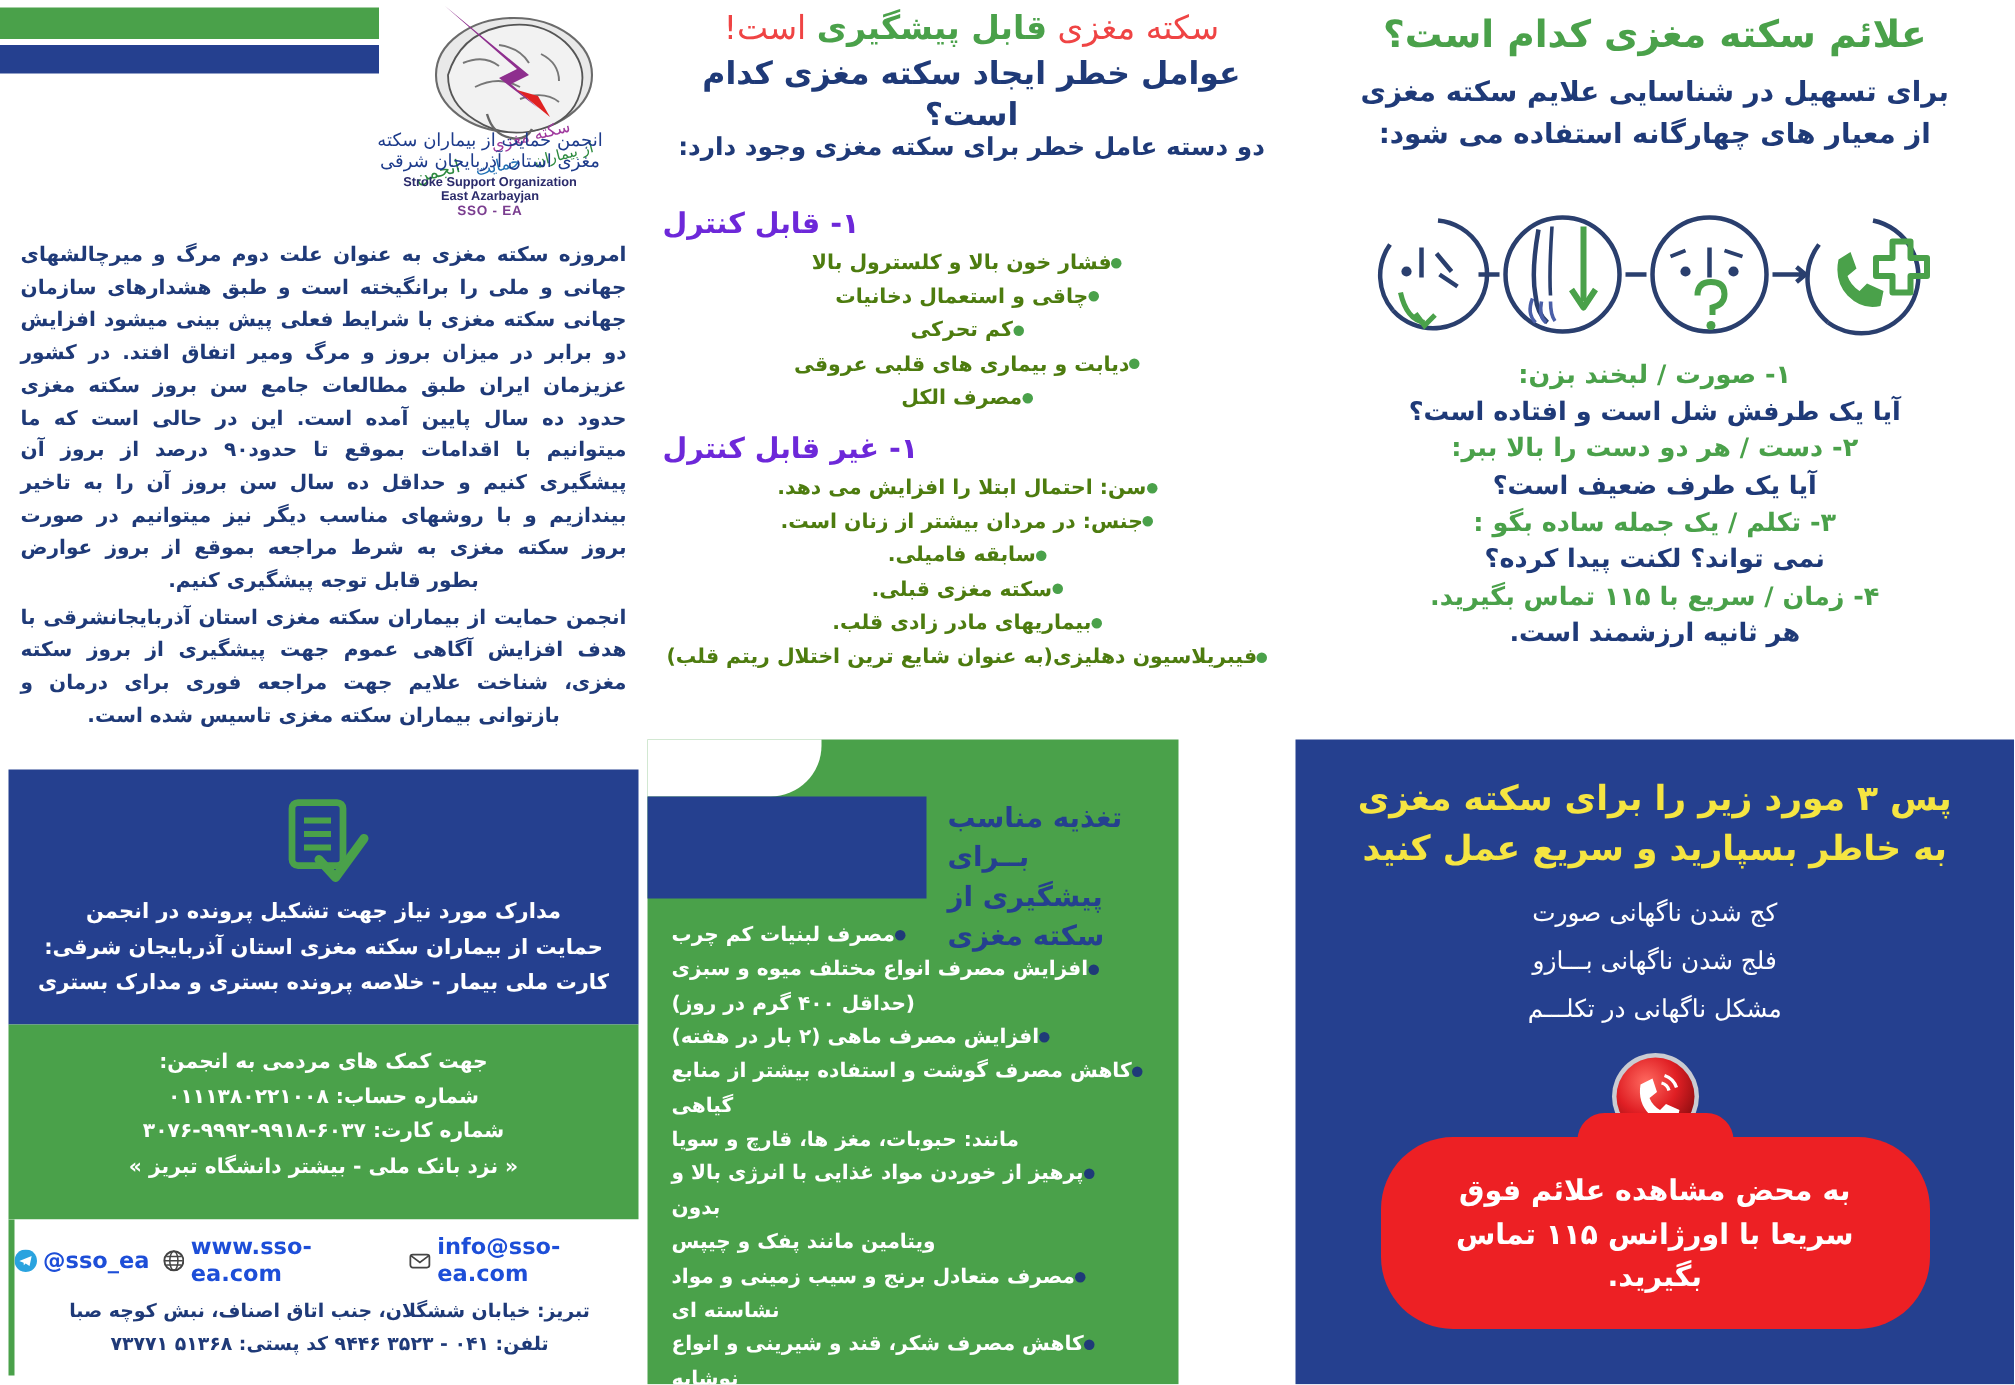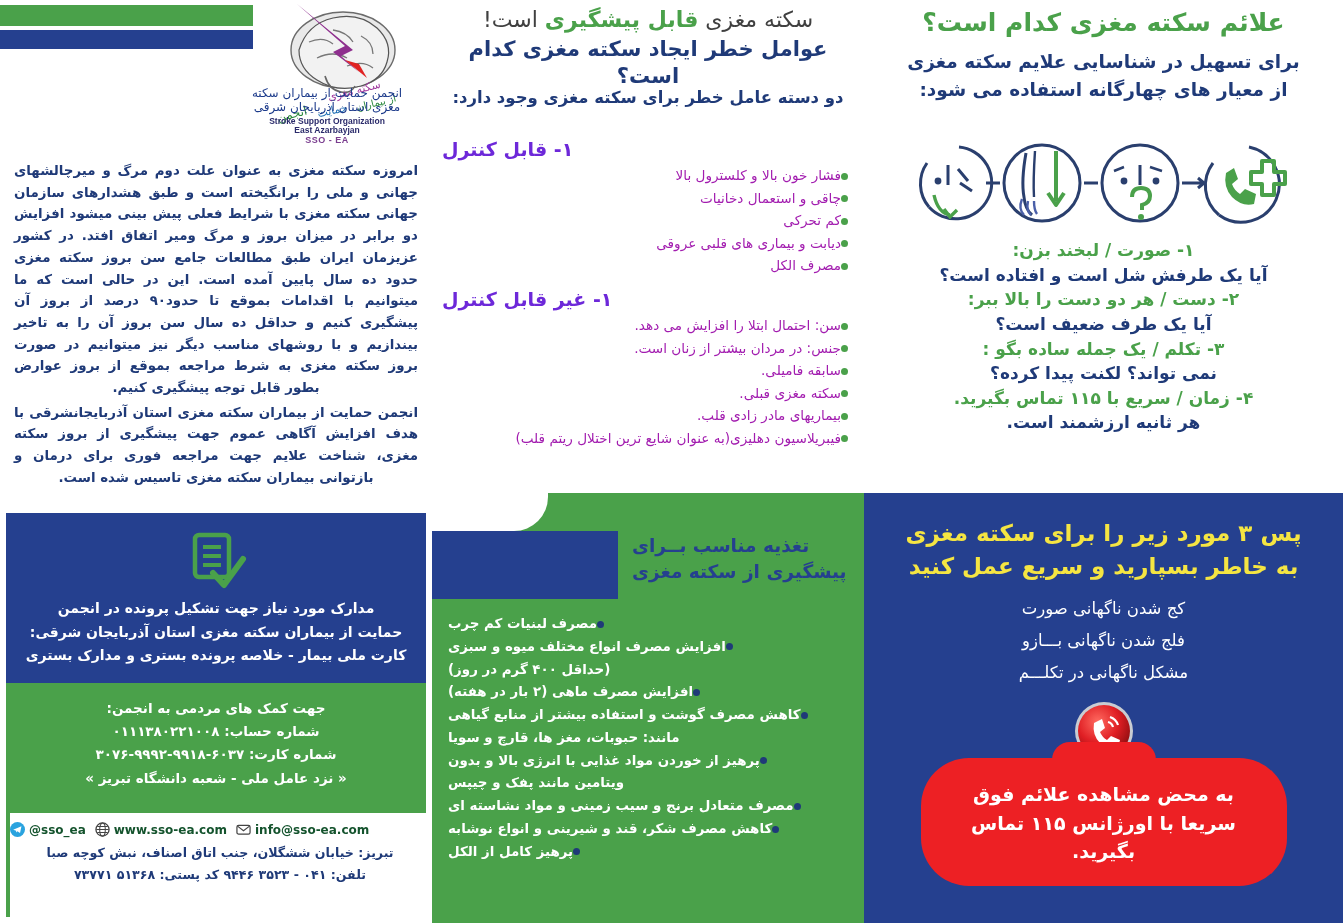--- a/index.html
+++ b/index.html
@@ -45,47 +45,47 @@
     font-size:14px;line-height:1.68;text-align:center;}
 
   
   .green-foot{position:absolute;left:6px;top:683px;width:420px;height:130px;background:#4aa14a;}
   .green-foot .gf{position:absolute;left:12px;right:12px;top:14px;color:#fff;font-weight:bold;
     font-size:13.5px;line-height:1.72;text-align:center;}
 
   
   .contact{position:absolute;left:6px;top:813px;width:420px;height:104px;background:#fff;
     border-left:4px solid #4aa14a;}
-  .contact .row1{display:flex;justify-content:flex-start;align-items:center;gap:9px;
-    direction:ltr;margin-top:9px;font-size:12px;font-weight:bold;color:#14532d;}
+  .contact .row1{display:flex;justify-content:space-between;align-items:center;gap:9px;
+    direction:ltr;margin-top:9px;font-size:15px;font-weight:bold;color:#1d4ed8;}
   .contact .row1 .item{display:flex;align-items:center;gap:4px;}
   .contact .line{text-align:center;color:#1f3a78;font-weight:bold;font-size:12.6px;
     margin-top:7px;line-height:1.5;}
 
   
   .mid-h1{position:absolute;right:6px;left:6px;top:6px;text-align:center;font-size:22px;
     line-height:1.25;color:#8e9aa8;font-weight:normal;}
   .mid-h1 b{color:#4aa14a;font-weight:bold;}
-  .mid-h1 .grey{color:#404040;}
+  .mid-h1 .grey{color:#ef4444;}
   .mid-h2{position:absolute;right:6px;left:6px;top:36px;text-align:center;color:#1f3a78;
     font-weight:bold;font-size:21px;line-height:1.3;}
   .mid-h3{position:absolute;right:6px;left:6px;top:88px;text-align:center;color:#1f3a78;
     font-weight:bold;font-size:16.5px;}
 
   .sec-title{color:#6d28d9;font-weight:bold;font-size:19px;text-align:left;margin:0 0 4px 0;}
   .bul{list-style:none;margin:0;padding:0;}
-  .bul li{color:#a21caf;font-weight:normal;font-size:13.6px;line-height:1.66;
-    text-align:right;position:relative;padding-right:0;}
+  .bul li{color:#4d7c0f;font-weight:bold;font-size:13.6px;line-height:1.66;
+    text-align:center;position:relative;padding-right:0;}
   .bul li .dot{display:inline-block;width:7px;height:7px;border-radius:50%;
     background:#4aa14a;vertical-align:middle;margin-right:6px;margin-left:0;}
   .group-a{position:absolute;right:10px;left:10px;top:138px;}
   .group-b{position:absolute;right:10px;left:10px;top:288px;}
 
   
-  .nutri{position:absolute;left:0;top:493px;width:432px;height:430px;background:#4aa14a;}
+  .nutri{position:absolute;left:0;top:493px;width:354px;height:430px;background:#4aa14a;}
   .nutri-notch{position:absolute;left:0;top:0;width:116px;height:38px;background:#fff;
     border-bottom-right-radius:34px;}
   .nutri-blue{position:absolute;left:0;top:38px;width:186px;height:68px;background:#25408f;}
   .nutri-title{position:absolute;right:14px;left:200px;top:40px;color:#25408f;font-weight:bold;
     font-size:18.5px;line-height:1.42;text-align:left;}
   .nutri-list{position:absolute;right:14px;left:16px;top:120px;}
   .nutri-list li{color:#fff;font-weight:bold;font-size:13.4px;line-height:1.7;text-align:left;}
   .nutri-list li .dot{background:#1f3a78;}
 
   
@@ -163,21 +163,21 @@
         <div>حمایت از بیماران سکته مغزی استان آذربایجان شرقی:</div>
         <div>کارت ملی بیمار - خلاصه پرونده بستری و مدارک بستری</div>
       </div>
     </div>
 
     <div class="green-foot">
       <div class="gf">
         <div>جهت کمک های مردمی به انجمن:</div>
         <div>شماره حساب: ۰۱۱۱۳۸۰۲۲۱۰۰۸</div>
         <div>شماره کارت: ۶۰۳۷-۹۹۱۸-۹۹۹۲-۳۰۷۶</div>
-        <div>« نزد عامل ملی - شعبه دانشگاه تبریز »</div>
+        <div>« نزد بانک ملی - بیشتر دانشگاه تبریز »</div>
       </div>
     </div>
 
     <div class="contact">
       <div class="row1">
         <span class="item">
           <svg width="15" height="15" viewBox="0 0 16 16">
             <circle cx="8" cy="8" r="8" fill="#2aa3df"></circle>
             <path d="M3.4 8.2 L12.2 4.6 L10.7 11.8 L7.9 9.9 L6.6 11.2 L6.5 9.4 Z" fill="#fff"></path>
           </svg>

